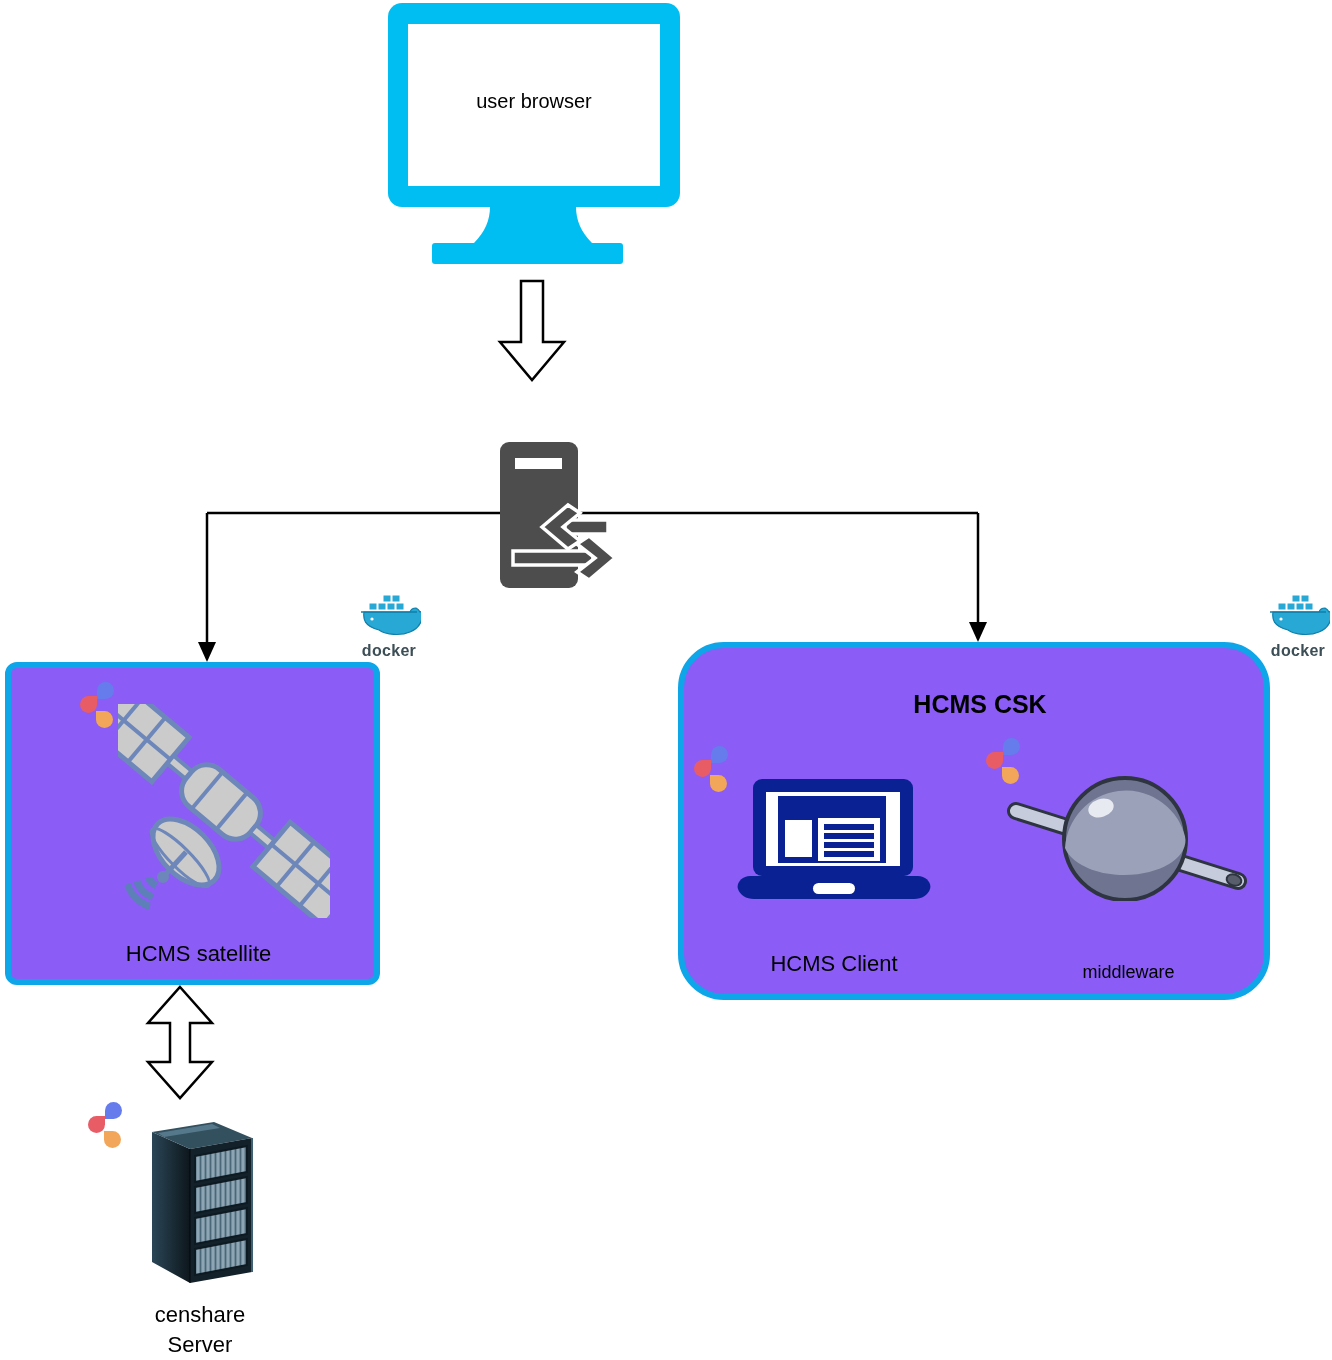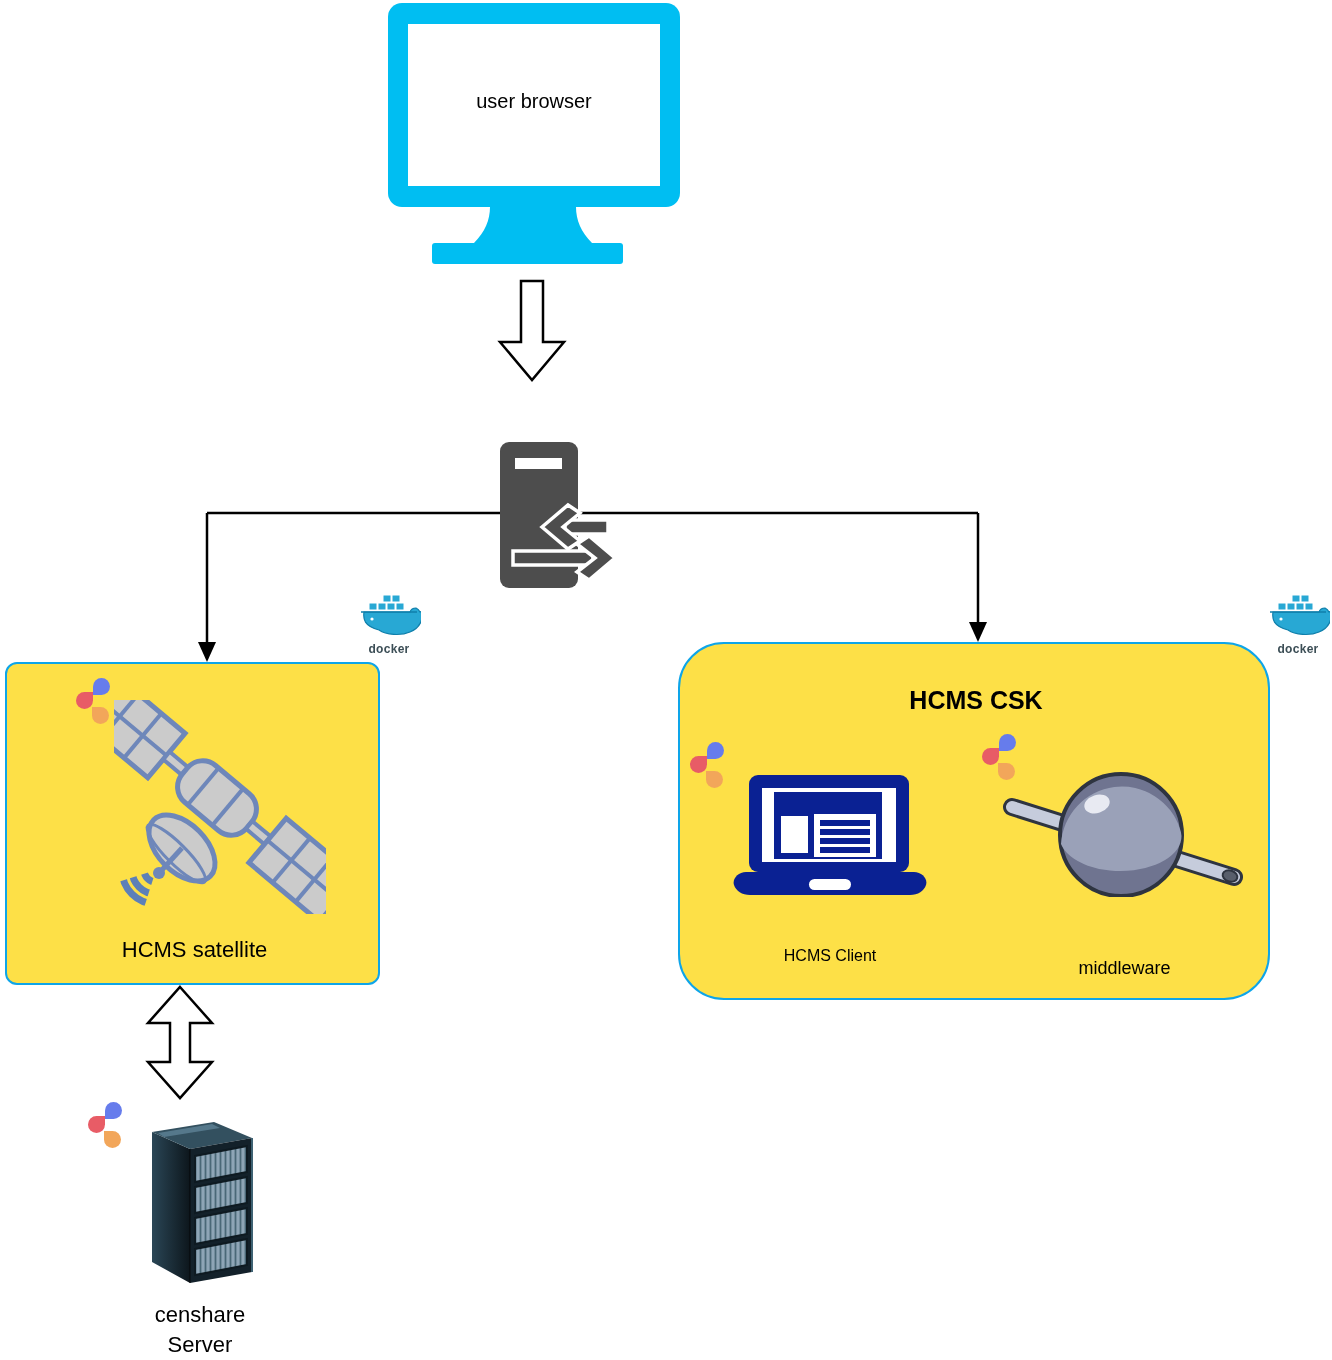--- a/index.html
+++ b/index.html
@@ -1,35 +1,35 @@
 <!DOCTYPE html>
 <html><head>
 <meta charset="utf-8">
 <style>
   html,body{margin:0;padding:0;background:#ffffff;}
   #stage{position:relative;width:1332px;height:1360px;background:#fff;overflow:hidden;
          font-family:"Liberation Sans", sans-serif;color:#000;}
   .abs{position:absolute;}
   .label{color:#000;text-align:center;}
-  .node-box{position:absolute;background:#fde047;border:2px solid #0ea5e9;box-sizing:border-box;}
+  .node-box{position:absolute;background:#8b5cf6;border:6px solid #0ea5e9;box-sizing:border-box;}
   #left-box{left:5px;top:662px;width:375px;height:323px;border-radius:12px;}
   #right-box{left:678px;top:642px;width:592px;height:358px;border-radius:46px;}
   .censhare-logo{position:absolute;width:34px;height:46px;}
   .censhare-logo .blob{position:absolute;width:17px;height:17px;}
   .censhare-logo .blob.blue{left:17px;top:0;background:#667CEC;border-radius:50% 50% 50% 0;}
   .censhare-logo .blob.red{left:0;top:14px;background:#E85C66;border-radius:50% 0 50% 50%;}
   .censhare-logo .blob.orange{left:16px;top:29px;background:#F2A65A;border-radius:0 50% 50% 50%;}
   .docker-badge{position:absolute;width:68px;text-align:center;}
-  .docker-badge .docker-word{display:block;font-size:12px;font-weight:600;color:#3C4E56;
+  .docker-badge .docker-word{display:block;font-size:16px;font-weight:600;color:#3C4E56;
       letter-spacing:0.3px;margin-top:-2px;}
   #user-browser-label{left:408px;top:90px;width:252px;font-size:20px;}
   #reverse-proxy-label{left:335px;top:396px;width:400px;font-size:21px;}
   #hcms-satellite-label{left:0;top:273px;width:375px;font-size:22px;}
   #hcms-csk-title{left:0;top:42px;width:592px;font-size:25px;font-weight:bold;}
-  #hcms-client-label{left:52px;top:303px;width:196px;font-size:16px;}
+  #hcms-client-label{left:52px;top:303px;width:196px;font-size:22px;}
   #middleware-label{left:322px;top:314px;width:245px;font-size:18px;}
   #censhare-server-label{left:120px;top:1300px;width:160px;font-size:22px;line-height:30px;
       white-space:pre-line;}
 </style>
 </head>
 <body>
 
 <div id="stage">
 
   <svg class="abs" style="left:0;top:0;z-index:1;" width="1332" height="1360">

